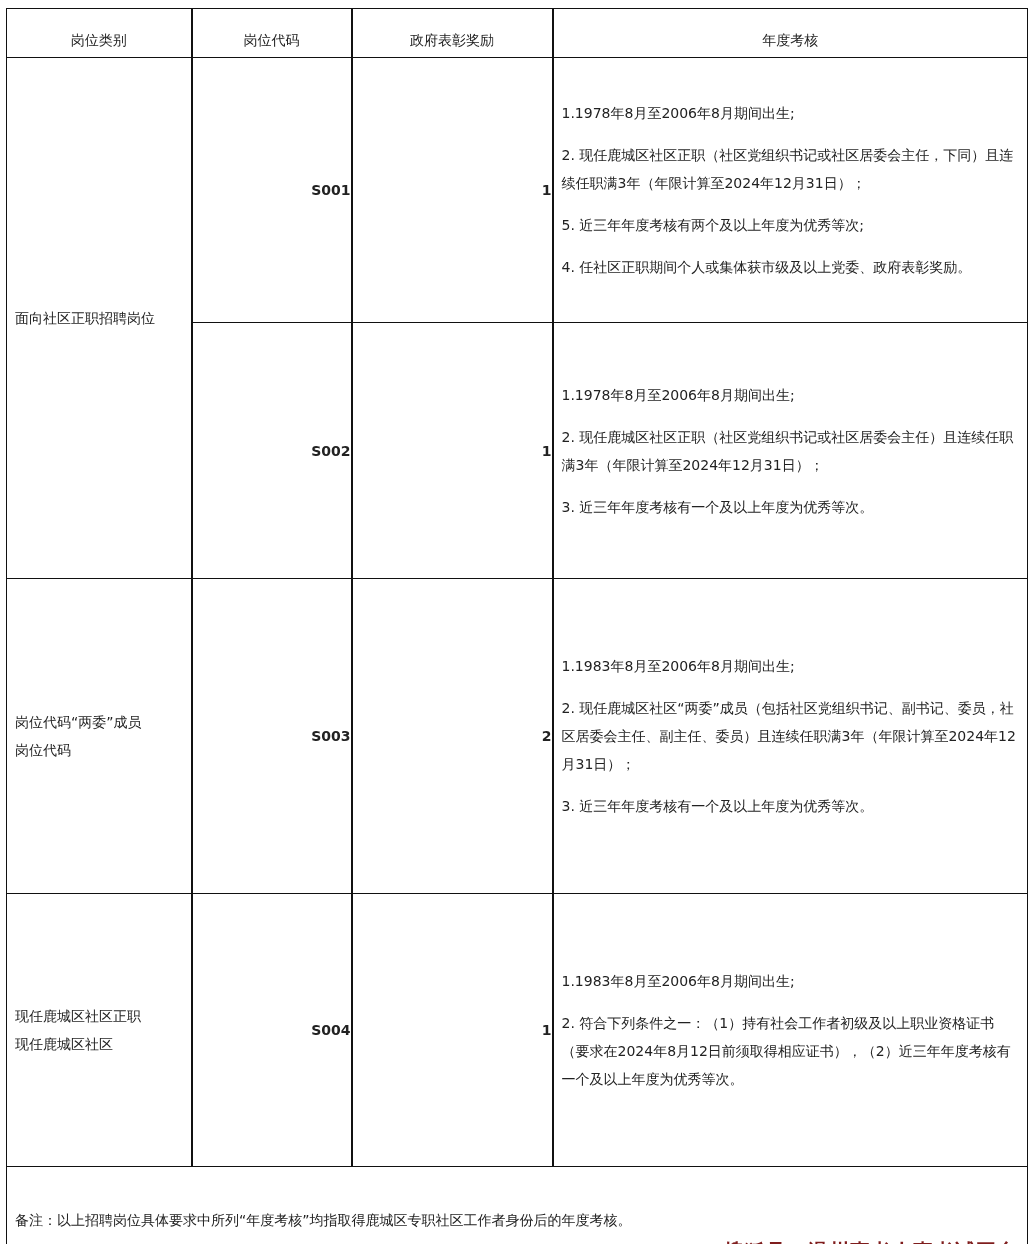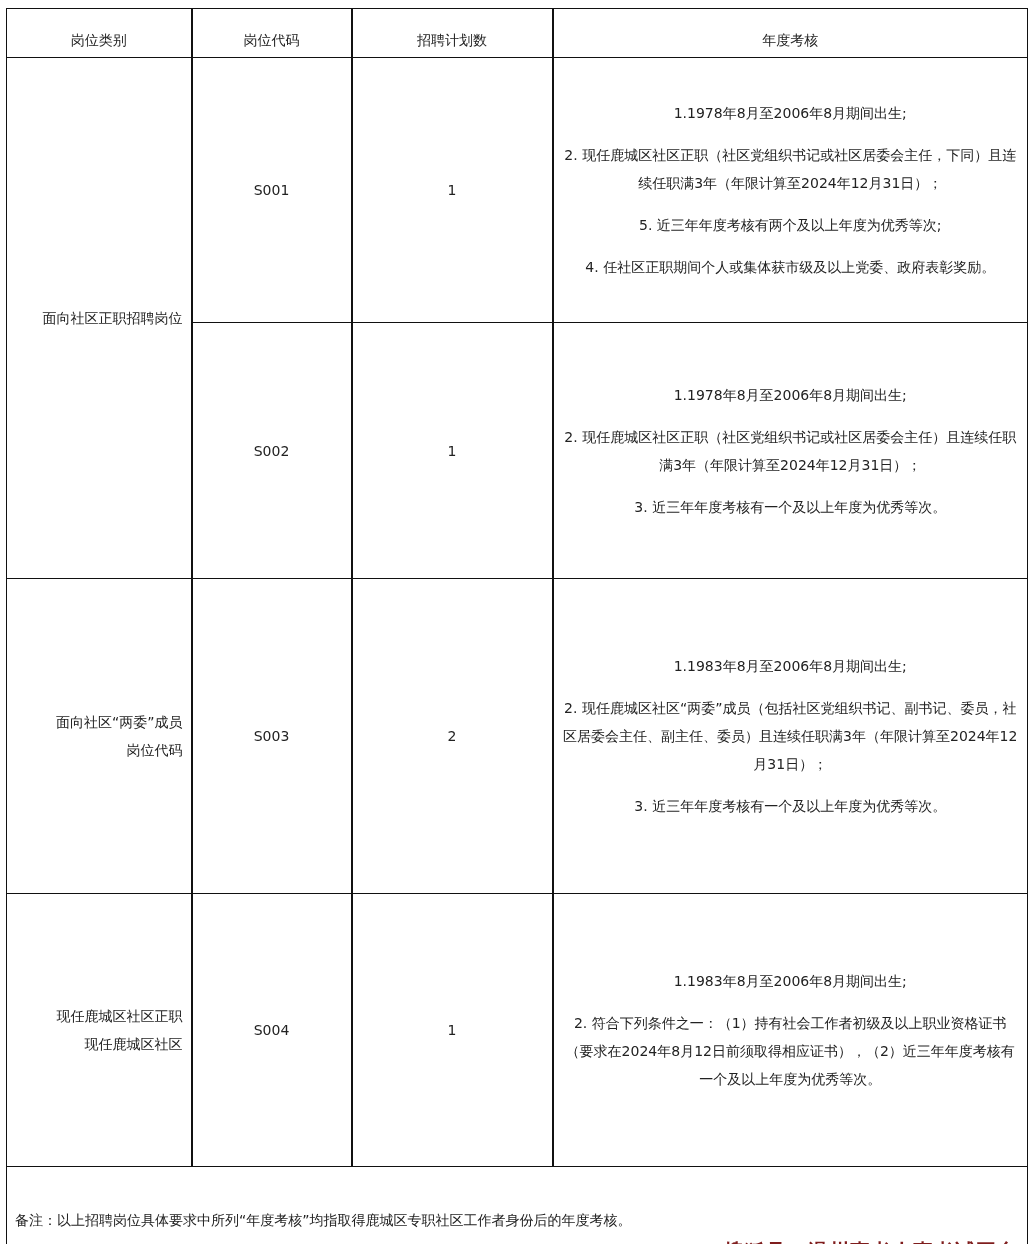--- a/index.html
+++ b/index.html
@@ -17,23 +17,23 @@
     border: 1px solid #111; padding: 0; vertical-align: middle;
   }
   .tbl th {
     font-weight: normal; height: 49px; 
     padding-top: 16px; box-sizing: border-box;
   }
   .col-cat { width: 185px; }
   .col-code { width: 160px; border-left: 2px solid #111 !important; border-radius: 7px; }
   .col-num { width: 201px; border-left: 2px solid #111 !important; }
   .col-req { border-left: 2px solid #111 !important; }
-  .c { text-align: center; }
-  .cat { text-align: right; line-height: 28px; padding: 0 8px !important; }
-  .req { padding: 0 8px 0 8px !important; text-align: center; }
+  .c { text-align: right; font-weight: bold; }
+  .cat { text-align: left; line-height: 28px; padding: 0 8px !important; }
+  .req { padding: 0 8px 0 8px !important; }
   .req p { margin: 0 0 14px 0; line-height: 28px; font-size: 14px; }
   .req p:last-child { margin-bottom: 0; margin-top: 13px; }
   .note-row td {
     height: 72px; padding: 18px 8px 0 8px !important; font-size: 14px;
     vertical-align: middle; position: relative;
   }
   .watermark {
     position: absolute; right: 16px; top: 1206px;
     font-size: 20px; color: #7f1d1d; font-weight: bold;
     letter-spacing: 1px;
@@ -48,21 +48,21 @@
   <colgroup>
     <col style="width:185px">
     <col style="width:160px">
     <col style="width:201px">
     <col>
   </colgroup>
   <tbody>
       <tr>
     <th class="col-cat">岗位类别</th>
     <th class="col-code">岗位代码</th>
-    <th class="col-num">招聘计划数</th>
+    <th class="col-num">政府表彰奖励</th>
     <th class="col-req">年度考核</th>
   </tr>
 
   <tr style="height:265px">
     <td class="cat" rowspan="2">面向社区正职招聘岗位</td>
     <td class="c col-code">S001</td>
     <td class="c col-num">1</td>
     <td class="req col-req">
       <p>1.1978年8月至2006年8月期间出生;</p>
       <p>2. 现任鹿城区社区正职（社区党组织书记或社区居委会主任，下同）且连续任职满3年（年限计算至2024年12月31日）；</p>
@@ -76,21 +76,21 @@
     <td class="c col-num">1</td>
     <td class="req col-req">
       <p>1.1978年8月至2006年8月期间出生;</p>
       <p>2. 现任鹿城区社区正职（社区党组织书记或社区居委会主任）且连续任职满3年（年限计算至2024年12月31日）；</p>
       <p>3. 近三年年度考核有一个及以上年度为优秀等次。</p>
     </td>
   </tr>
 
   <tr style="height:315px">
     <td class="cat">
-      <div>面向社区“两委”成员</div>
+      <div>岗位代码“两委”成员</div>
       <div>岗位代码</div>
     </td>
     <td class="c col-code">S003</td>
     <td class="c col-num">2</td>
     <td class="req col-req">
       <p>1.1983年8月至2006年8月期间出生;</p>
       <p>2. 现任鹿城区社区“两委”成员（包括社区党组织书记、副书记、委员，社区居委会主任、副主任、委员）且连续任职满3年（年限计算至2024年12月31日）；</p>
       <p>3. 近三年年度考核有一个及以上年度为优秀等次。</p>
     </td>
   </tr>

